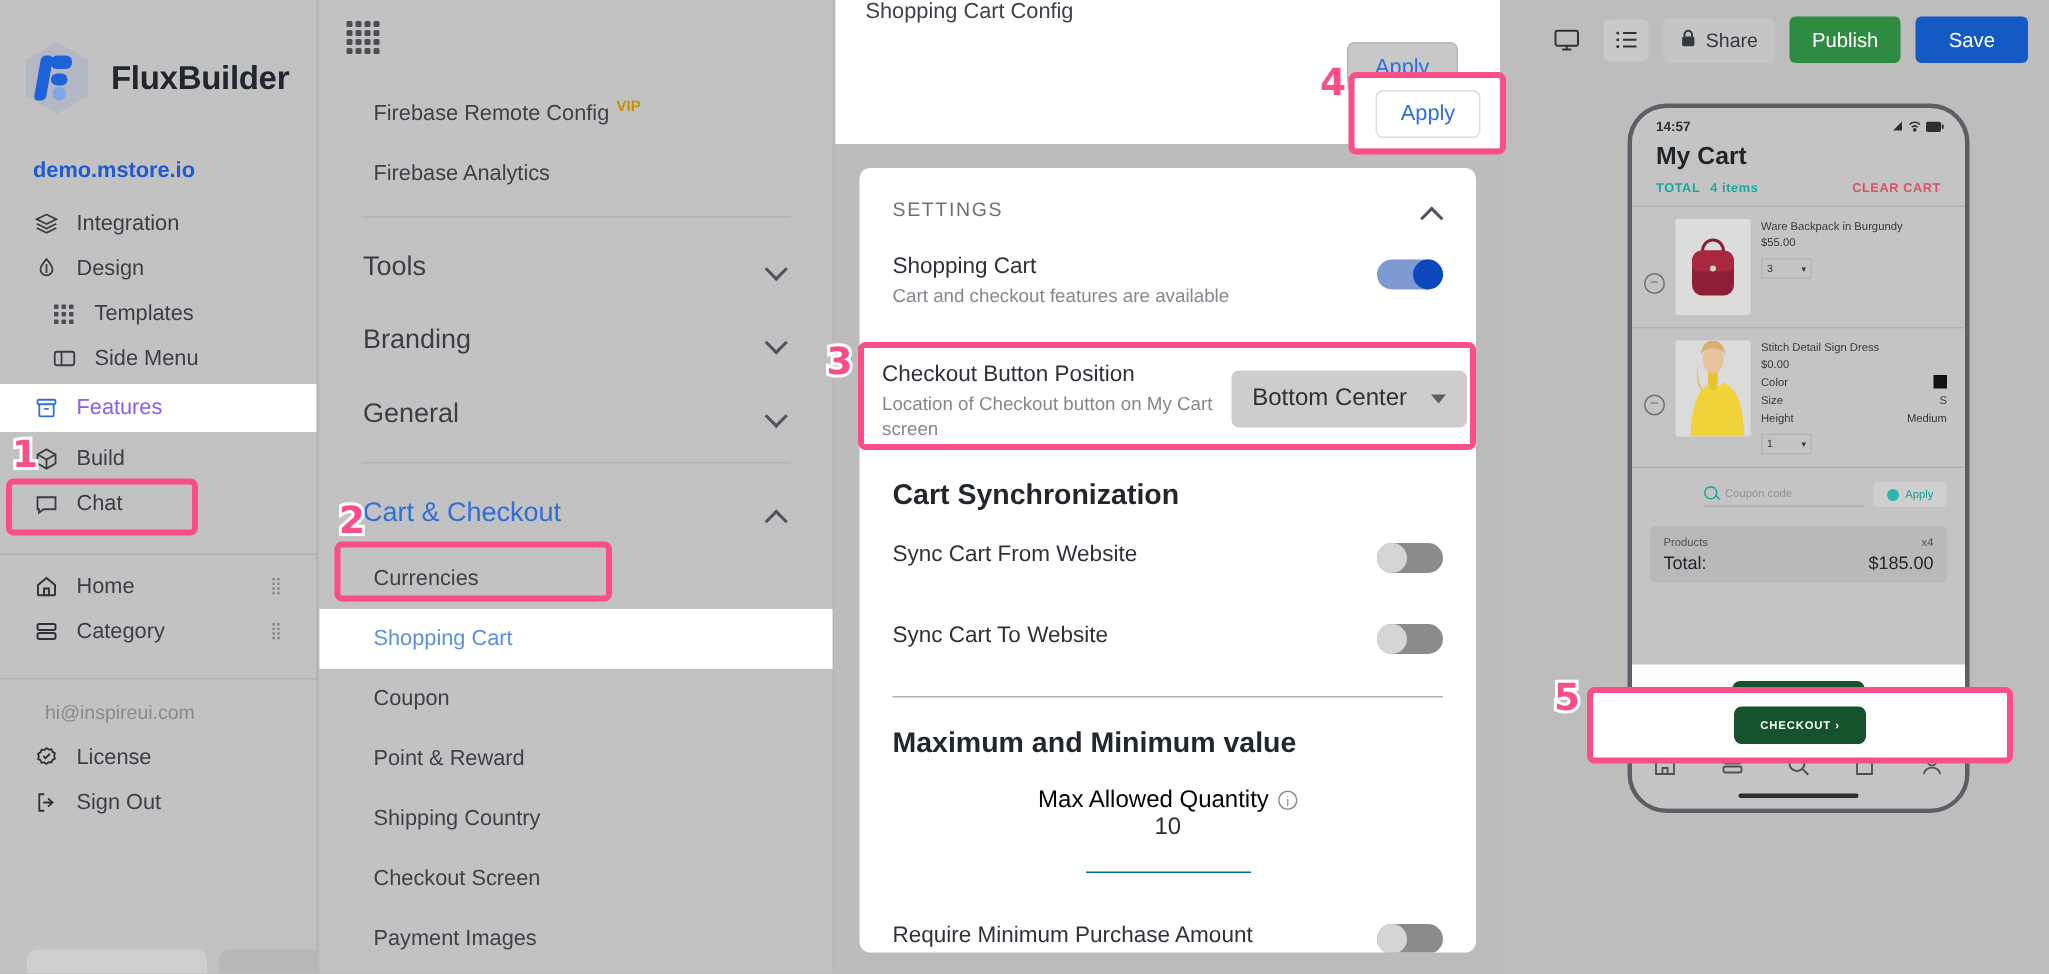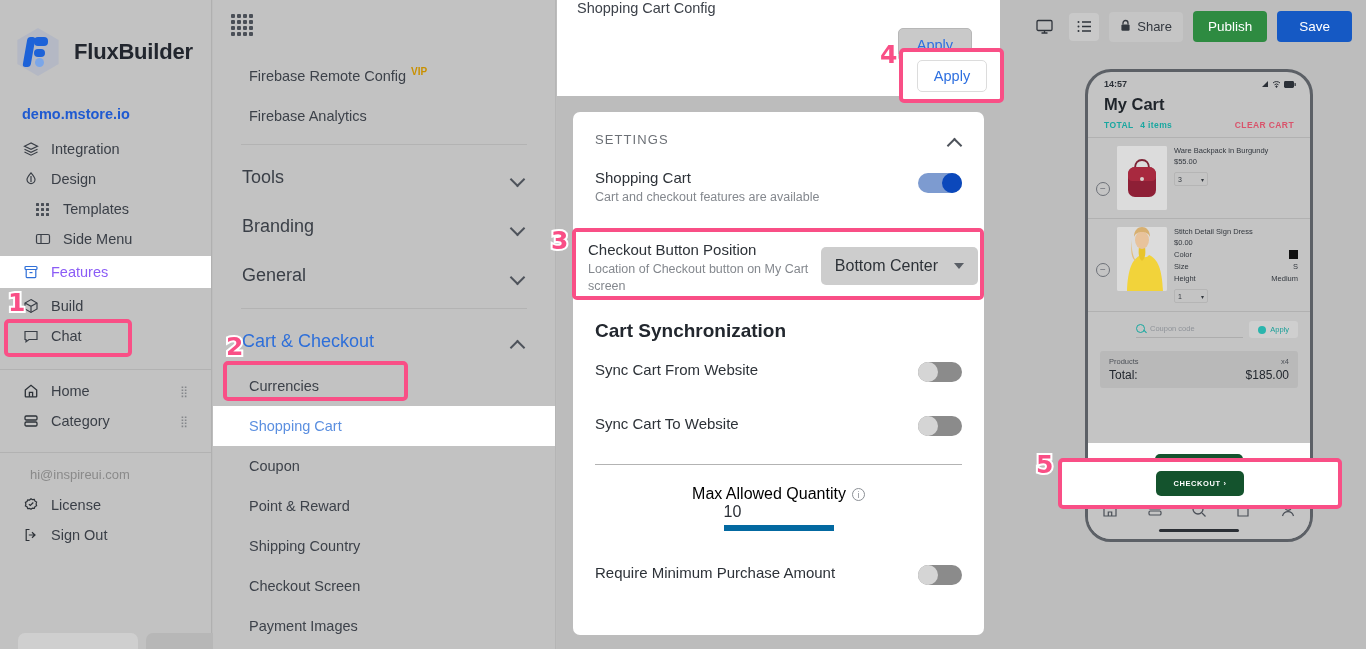--- a/index.html
+++ b/index.html
@@ -124,21 +124,21 @@
 
   .select {
     background:#cdcdcd; border-radius:5px; padding:10px 14px; font-size:16px;
     color:#2d3238; display:flex; align-items:center; gap:16px; cursor:pointer;
   }
   .caret { width:0;height:0;border-left:5px solid transparent;border-right:5px solid transparent;border-top:6px solid #5a5f66; }
 
   .sec-title { font-size:19px; color:#22272e; font-weight:700; padding:16px 22px 4px 22px; }
   .hr { height:1px; background:#b3b3b3; margin:6px 22px; }
   .numrow { padding:10px 22px; display:flex; align-items:center; justify-content:space-between;flex-direction:column; }
-  .numfield { width:110px; text-align:left; font-size:16px; color:#2b3037; border-bottom:6px solid #0369a1; padding-bottom:4px; }
+  .numfield { width:110px; text-align:center; font-size:16px; color:#2b3037; border-bottom:1px solid #0369a1; padding-bottom:20px; }
   .infoi { display:inline-flex; width:13px;height:13px;border:1.3px solid #8b8f95;border-radius:50%;
     font-size:9px; align-items:center; justify-content:center; color:#8b8f95; margin-left:6px; vertical-align:1px;}
 
   
   .previewpane { position:absolute; left:1001px; top:0; right:0; height:649px; background:#bdbdbd; }
   .phone {
     position:absolute; left:84px; top:69px; width:228px; height:473px;
     border:3px solid #5c6066; border-radius:26px; background:#c4c4c4; overflow:hidden;
   }
   .ph-status { display:flex; align-items:center; justify-content:space-between; padding:7px 14px 2px 16px; font-size:9px; color:#2b3037; font-weight:700;}
@@ -462,20 +462,21 @@
           </div>
       </div>
       <div class="row" style="align-items:center;padding-top:18px;text-align:center;">
         <div class="lbl">Sync Cart To Website</div>
         <div class="toggle off">
             <span class="knob"></span>
           </div>
       </div>
 
       <div class="hr" style="margin-top:18px;"></div>
+      <div class="sec-title" style="padding-top:14px;">Maximum and Minimum value</div>
 
       <div class="numrow" style="padding-top:14px;">
         <div class="lbl">
           <span>Max Allowed Quantity</span><span class="infoi">i</span>
         </div>
         <div class="numfield">10</div>
       </div>
 
       <div class="row" style="align-items:center;padding-top:20px;">
         <div class="lbl">Require Minimum Purchase Amount</div>

